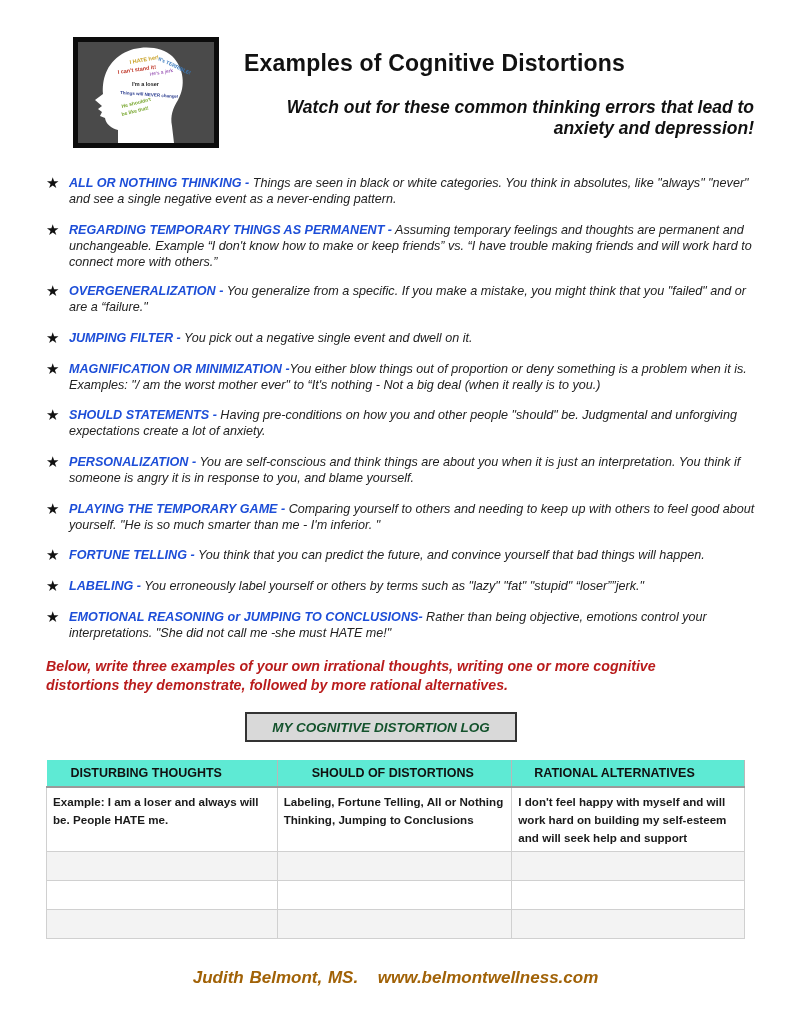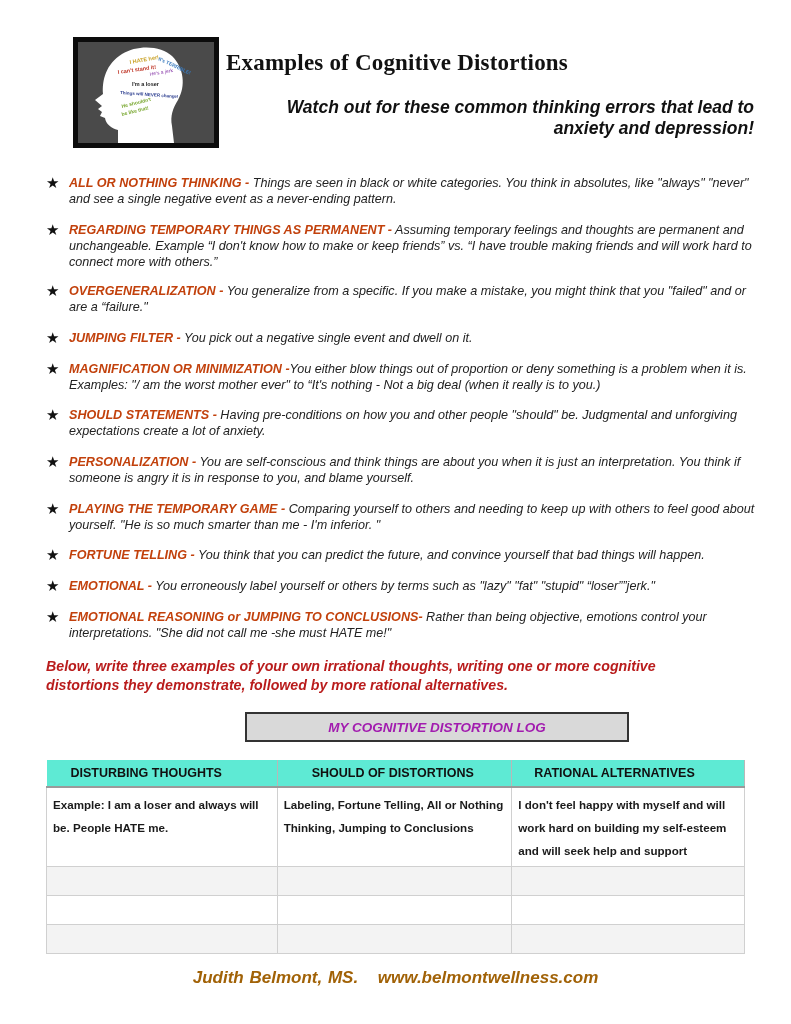--- a/index.html
+++ b/index.html
@@ -7,61 +7,61 @@
     body { position: relative; font-family: "Liberation Sans", sans-serif; color: #111; }
 
     .head-image {
       position: absolute; left: 73px; top: 37px; width: 146px; height: 111px;
       background: #0c0c0c; padding: 5px;
     }
     .head-image .inner { width: 100%; height: 100%; background: #4a4a4a; position: relative; overflow: hidden; }
     .head-image svg { position: absolute; left: 0; top: 0; width: 100%; height: 100%; }
 
     .title {
-      position: absolute; left: 226px; top: 50px;
-      font-family: Liberation Serif, serif; font-weight: bold; font-size: 23px; letter-spacing: 0.2px;
+      position: absolute; left: 244px; top: 50px;
+      font-family: Liberation Sans, sans-serif; font-weight: bold; font-size: 23px; letter-spacing: 0.2px;
       color: #111;
     }
     .subtitle {
       position: absolute; left: 234px; top: 97px; width: 520px;
       font-weight: bold; font-style: italic; font-size: 17.5px; line-height: 21px; color: #111; text-align: right;
     }
 
     .items { position: absolute; left: 46px; top: 175px; width: 710px; }
     .item { display: flex; align-items: flex-start; font-size: 12.6px; line-height: 16px; font-style: italic; color: #222; }
     .item .star { width: 23px; flex: 0 0 23px; font-style: normal; font-size: 15px; line-height: 16px; color: #111; }
     .item .txt { flex: 1; }
-    .item .term { font-weight: bold; color: #c2410c; margin-top: 8px; }
+    .item .term { font-weight: bold; color: #1d4ed8; margin-top: 8px; }
 
     .instructions {
       position: absolute; left: 46px; top: 657px; width: 640px;
       font-weight: bold; font-style: italic; font-size: 14.2px; line-height: 19px; color: #b91c1c;
     }
 
     .log-title {
-      position: absolute; left: 245px; top: 712px; width: 384px; height: 30px;
+      position: absolute; left: 245px; top: 712px; width: 272px; height: 30px;
       background: #d9d9d9; border: 2px solid #333;
       display: flex; align-items: center; justify-content: center;
-      font-weight: bold; font-style: italic; font-size: 13.5px; color: #a21caf;
+      font-weight: bold; font-style: italic; font-size: 13.5px; color: #14532d;
     }
 
     table.log {
       position: absolute; left: 46px; top: 760px; width: 699px;
       border-collapse: collapse; font-size: 11.6px;
     }
     table.log th {
       background: #5eead4; font-weight: bold; font-size: 12.5px; text-align: left;
       height: 27px; padding: 0 0 0 24px; border-bottom: 2px solid #9a9a9a; border-right: 1px solid #b8b8b8;
       color: #111;
     }
     table.log th:nth-child(2) { padding-left: 34px; }
     table.log th:nth-child(3) { padding-left: 22px; }
     table.log td {
       border: 1px solid #d0d0d0; vertical-align: top; padding: 5px 6px 4px 6px;
-      font-weight: bold; line-height: 23px; color: #1a1a1a; height: 29px; margin-top: 36px;
+      font-weight: bold; line-height: 18px; color: #1a1a1a; height: 29px; margin-top: 36px;
     }
     table.log tr.example td { height: 52px; }
     table.log tr.shaded td { background: #f3f3f3; }
     table.log col.c1 { width: 231px; }
     table.log col.c2 { width: 235px; }
     table.log col.c3 { width: 233px; }
 
     .footer {
       position: absolute; left: 0; top: 968px; width: 791px; text-align: center;
       font-weight: bold; font-style: italic; font-size: 17px; color: #a16207; word-spacing: 1px;
@@ -122,21 +122,21 @@
     <div class="item" style="position: absolute; left: 0px; top: 326px; width: 710px;">
       <span class="star">★</span>
       <span class="txt"><span class="term">PLAYING THE TEMPORARY GAME -</span><span class="desc"> Comparing yourself to others and needing to keep up with others to feel good about yourself. "He is so much smarter than me - I'm inferior. "</span></span>
     </div>
     <div class="item" style="position: absolute; left: 0px; top: 372px; width: 710px;">
       <span class="star">★</span>
       <span class="txt"><span class="term">FORTUNE TELLING -</span><span class="desc"> You think that you can predict the future, and convince yourself that bad things will happen.</span></span>
     </div>
     <div class="item" style="position: absolute; left: 0px; top: 403px; width: 710px;">
       <span class="star">★</span>
-      <span class="txt"><span class="term">EMOTIONAL -</span><span class="desc"> You erroneously label yourself or others by terms such as "lazy" "fat" "stupid" “loser””jerk."</span></span>
+      <span class="txt"><span class="term">LABELING -</span><span class="desc"> You erroneously label yourself or others by terms such as "lazy" "fat" "stupid" “loser””jerk."</span></span>
     </div>
     <div class="item" style="position: absolute; left: 0px; top: 434px; width: 710px;">
       <span class="star">★</span>
       <span class="txt"><span class="term">EMOTIONAL REASONING or JUMPING TO CONCLUSIONS-</span><span class="desc"> Rather than being objective, emotions control your interpretations. "She did not call me -she must HATE me!"</span></span>
     </div>
   </div>
 
 <div class="instructions">Below, write three examples of your own irrational thoughts, writing one or more cognitive distortions they demonstrate, followed by more rational alternatives.</div>
 
 <div class="log-title">MY COGNITIVE DISTORTION LOG</div>

